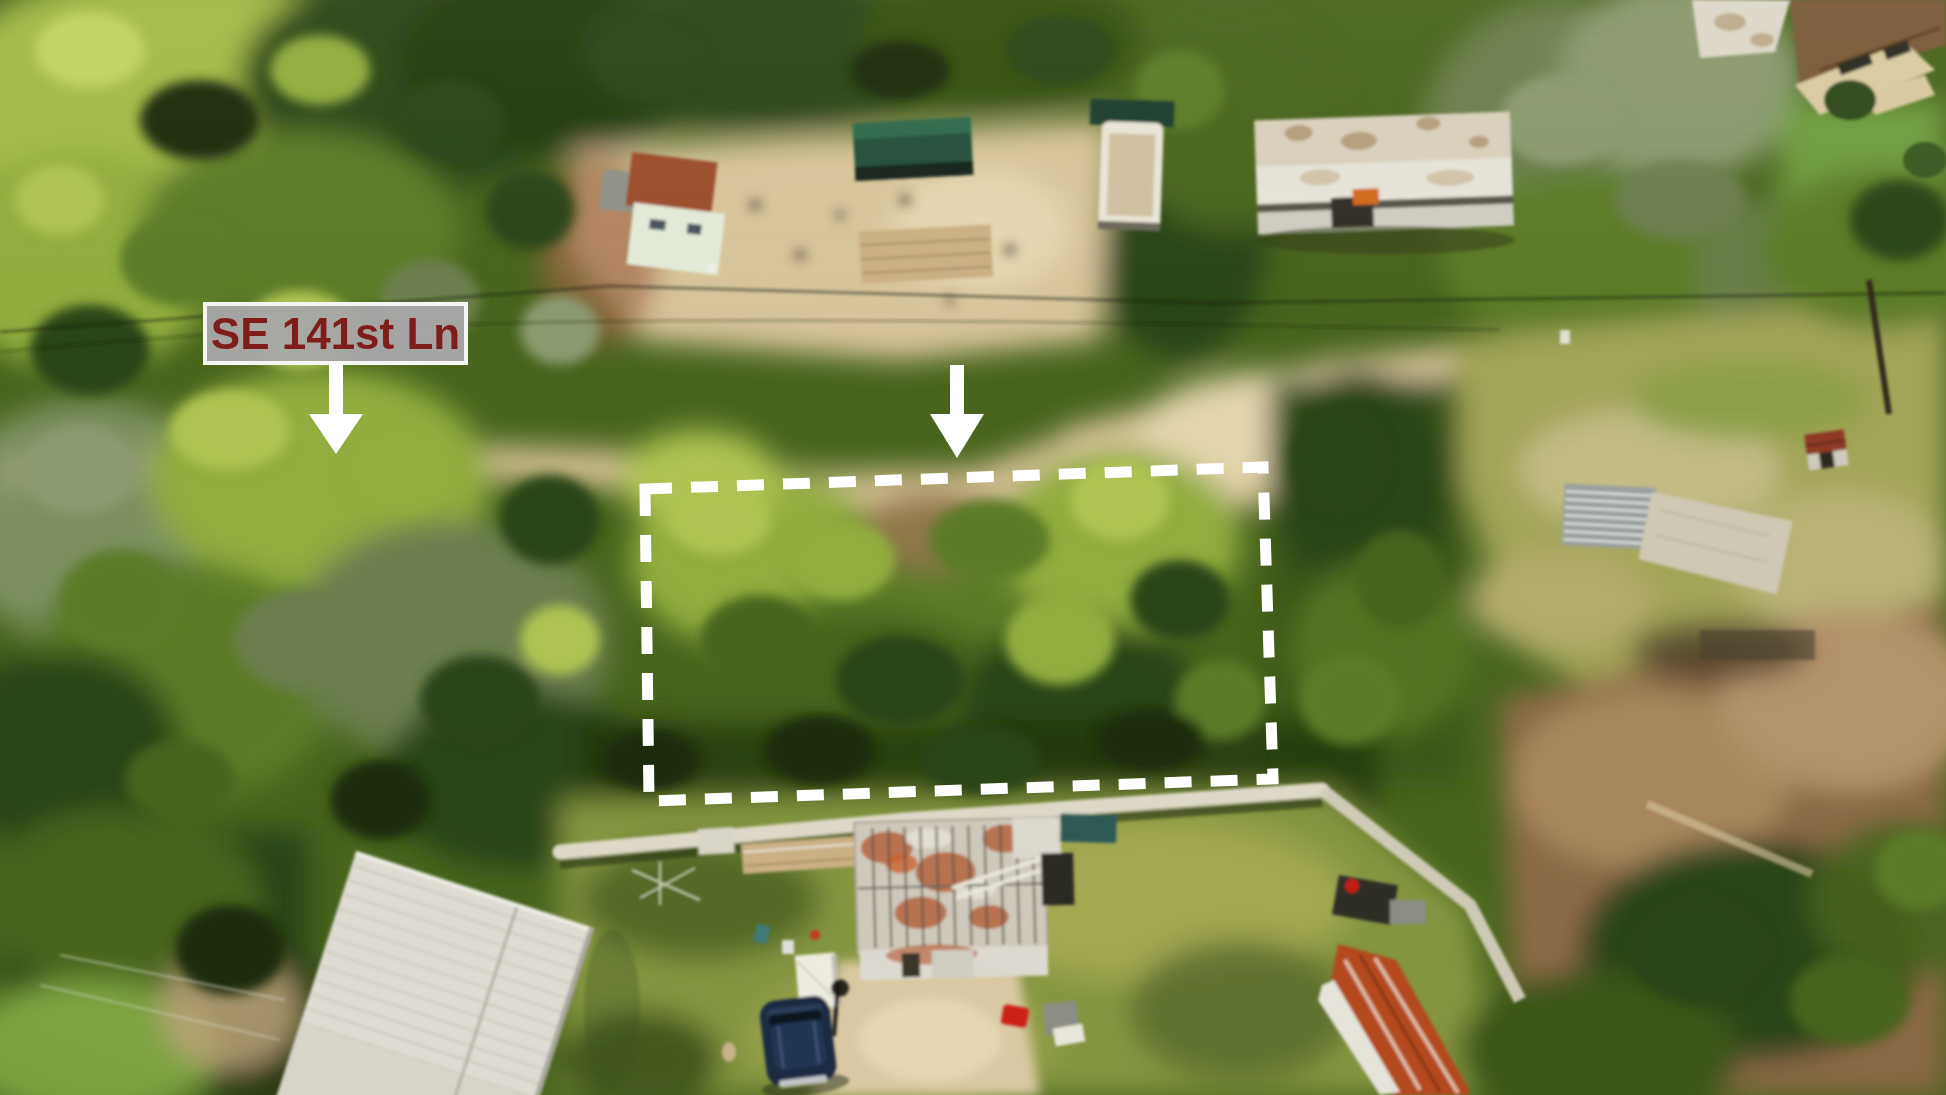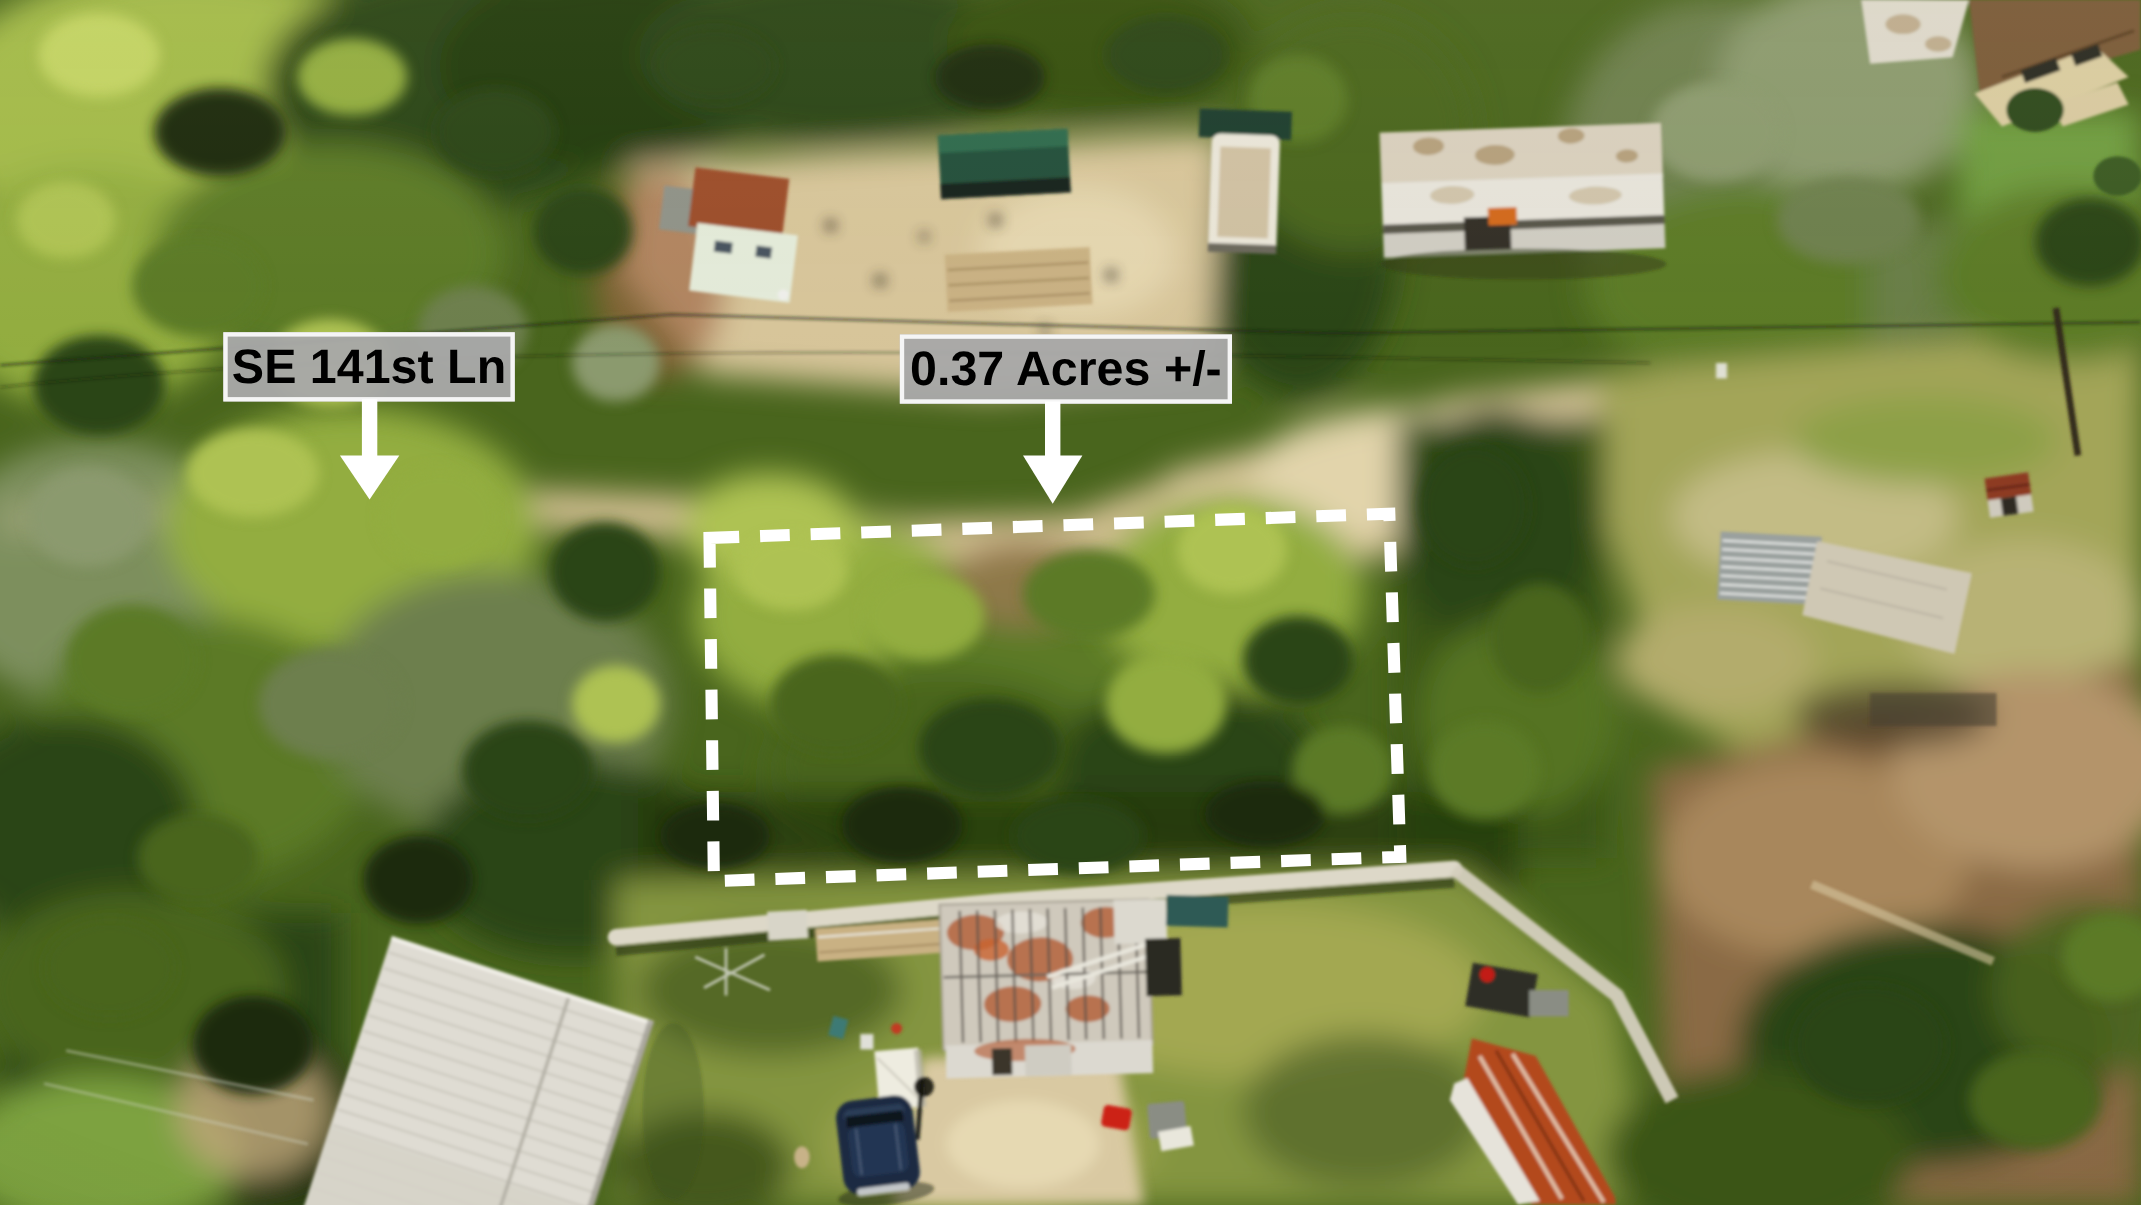--- a/index.html
+++ b/index.html
@@ -12,21 +12,21 @@
     position:absolute;left:0;top:0;width:1946px;height:1095px;
     background:
       radial-gradient(ellipse 135% 120% at 50% 42%, rgba(0,0,0,0) 55%, rgba(28,24,6,0.22) 100%),
       linear-gradient(180deg, rgba(255,244,200,0.05), rgba(0,0,0,0) 30%);
   }
   .map-label{
     position:absolute;display:flex;align-items:center;justify-content:center;
     box-sizing:border-box;
     background:rgba(168,168,168,0.96);
     border:4px solid #f5f5f5;
-    color:#000000;
+    color:#7f1d1d;
     font-weight:bold;font-size:44px;letter-spacing:0;
     text-align:center;white-space:nowrap;
   }
   .arrow-stem{position:absolute;background:#ffffff;}
   .arrow-head{position:absolute;width:0;height:0;border-left:27px solid transparent;border-right:27px solid transparent;}
   .boundary-svg{position:absolute;left:0;top:0;width:1946px;height:1095px;}
 </style>
 </head>
 <body>
 
@@ -412,19 +412,16 @@
   <svg class="boundary-svg" viewBox="0 0 1946 1095">
     <polygon fill="none" stroke="#ffffff" stroke-width="11" stroke-dasharray="27 19" stroke-linecap="butt" points="645,489 1263,467 1273,779 649,801"></polygon>
   </svg>
 
   <div class="map-label" style="left:203px;top:302px;width:265px;height:63px;">
     <span>SE 141st Ln</span>
   </div>
   <div class="arrow-stem" style="left:329px;top:363px;width:14px;height:52px;"></div>
   <div class="arrow-head" style="left:309px;top:414px;border-top:40px solid #ffffff;"></div>
 
-  <div class="map-label" style="left:818px;top:304px;width:302px;height:63px;">
-    <span>0.37 Acres +/-</span>
-  </div>
   <div class="arrow-stem" style="left:950px;top:365px;width:14px;height:50px;"></div>
   <div class="arrow-head" style="left:930px;top:414px;border-top:44px solid #ffffff;"></div>
 
 </div>
 
 </body></html>

